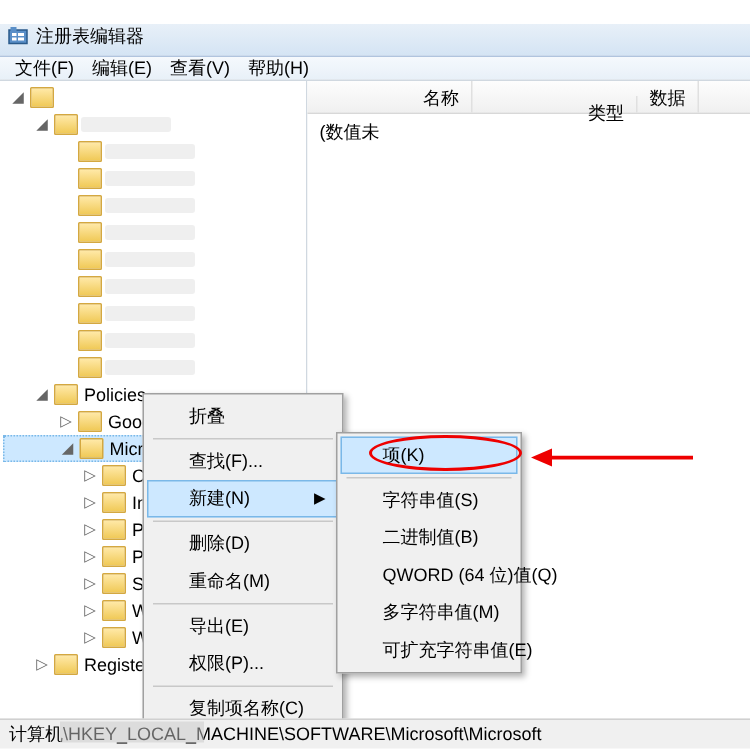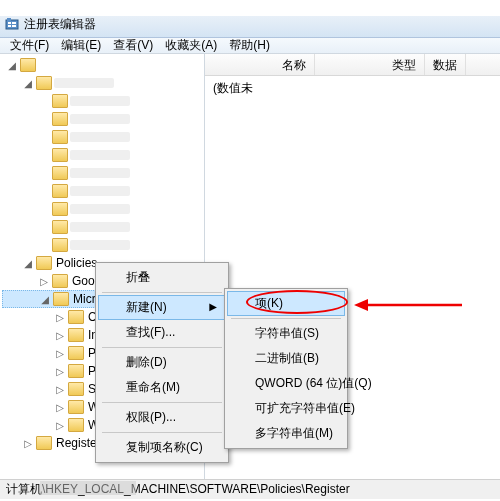--- a/index.html
+++ b/index.html
@@ -27,21 +27,21 @@
 .context-menu { position: absolute; background: #f0f0f0; border: 1px solid #a0a0a0; box-shadow: 2px 2px 4px rgba(0,0,0,0.3); padding: 2px; }
 .context-menu .item { padding: 4px 28px 4px 28px; white-space: nowrap; position: relative; }
 .context-menu .item.hl { background: #cde8ff; border: 1px solid #7ab8e8; padding: 3px 27px 3px 27px; }
 .context-menu .sep { height: 1px; background: #c8c8c8; margin: 2px 4px; }
 .context-menu .arrow { position: absolute; right: 8px; top: 5px; font-size: 10px; }
 .menu1 { left: 95px; top: 262px; width: 134px; }
 .menu2 { left: 224px; top: 288px; width: 124px; }
 .red-circle { position: absolute; left: 246px; top: 290px; width: 102px; height: 24px; border: 2px solid #e00; border-radius: 50%; pointer-events: none; }
 .red-arrow { position: absolute; left: 354px; top: 296px; pointer-events: none; }
 .col-name { width: 110px; }
-.col-type { width: 110px; }
+.col-type { width: 110px; margin-top: 10px; }
 .blurbox { position: absolute; left: 40px; bottom: 6px; width: 96px; height: 14px; background: rgba(200,200,200,.5); }
 </style>
 </head>
 <body>
 
 <div class="titlebar">
   <span class="icon">
     <svg width="16" height="16">
         <rect x="2" y="4" width="12" height="9" fill="#5a8fc8" stroke="#2a5a8a"></rect>
         <rect x="3" y="2" width="4" height="3" fill="#5a8fc8"></rect>
@@ -51,21 +51,20 @@
         <rect x="8" y="9" width="4" height="2" fill="#fff"></rect>
       </svg>
   </span>
   <span class="title">注册表编辑器</span>
 </div>
 
 <div class="menubar">
   <span>文件(F)</span>
   <span>编辑(E)</span>
   <span>查看(V)</span>
-  <span>收藏夹(A)</span>
   <span>帮助(H)</span>
 </div>
 
 <div class="content">
   <div class="tree">
     <div class="tree-item" style="padding-left:4px">
         <span class="exp">◢</span>
         <span class="folder"></span>
         <span class="label blur">&nbsp;</span>
       </div>
@@ -184,43 +183,44 @@
     </div>
     <div class="list-row">
       <div>(数值未</div>
     </div>
   </div>
 </div>
 
 <div class="context-menu menu1">
   <div class="item">折叠</div>
   <div class="sep"></div>
+  <div class="item">查找(F)...</div>
   <div class="item hl"><span>新建(N)</span><span class="arrow">▶</span></div>
-  <div class="item">查找(F)...</div>
   <div class="sep"></div>
   <div class="item">删除(D)</div>
   <div class="item">重命名(M)</div>
   <div class="sep"></div>
+  <div class="item">导出(E)</div>
   <div class="item">权限(P)...</div>
   <div class="sep"></div>
   <div class="item">复制项名称(C)</div>
 </div>
 
 <div class="context-menu menu2">
   <div class="item hl">项(K)</div>
   <div class="sep"></div>
   <div class="item">字符串值(S)</div>
   <div class="item">二进制值(B)</div>
   <div class="item">QWORD (64 位)值(Q)</div>
+  <div class="item">多字符串值(M)</div>
   <div class="item">可扩充字符串值(E)</div>
-  <div class="item">多字符串值(M)</div>
 </div>
 
 <div class="red-circle"></div>
 <svg class="red-arrow" width="110" height="18">
   <line x1="108" y1="9" x2="6" y2="9" stroke="#e00" stroke-width="2.5"></line>
   <polygon points="0,9 14,3 14,15" fill="#e00"></polygon>
 </svg>
 
 <div class="statusbar">
-  <span>计算机\HKEY_LOCAL_MACHINE\SOFTWARE\Policies\Register</span>
+  <span>计算机\HKEY_LOCAL_MACHINE\SOFTWARE\Microsoft\Microsoft</span>
 </div>
 <div class="blurbox"></div>
 
 </body></html>

